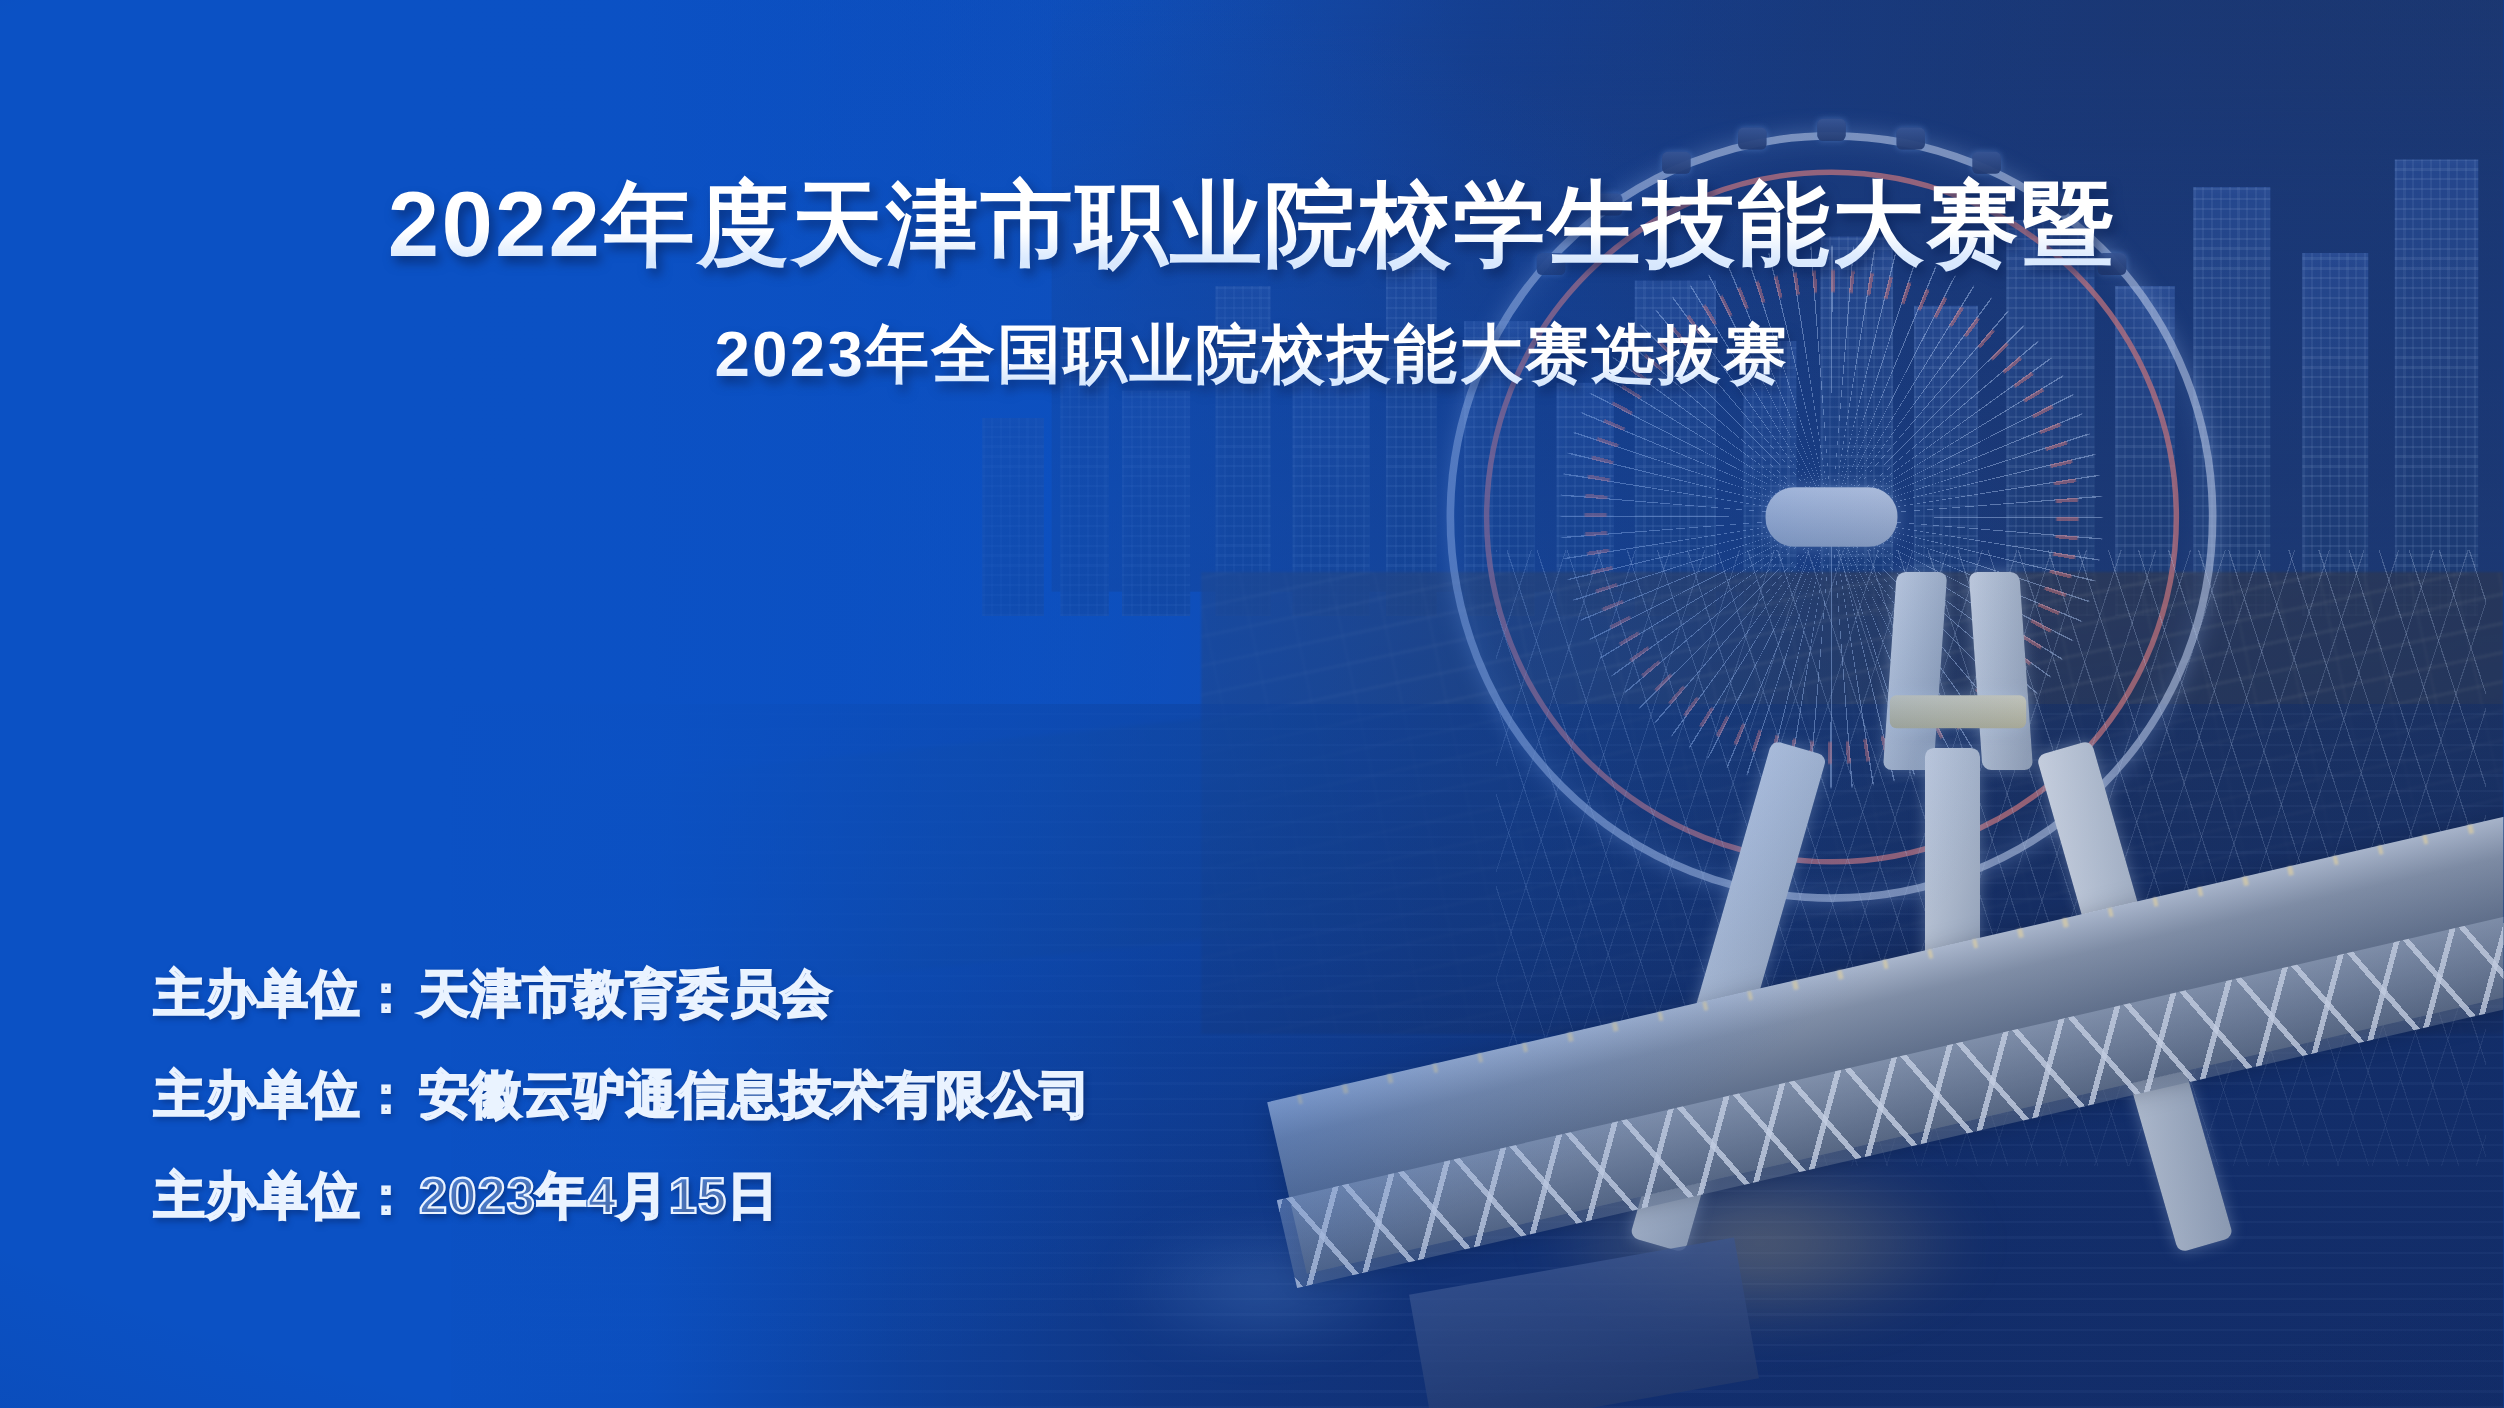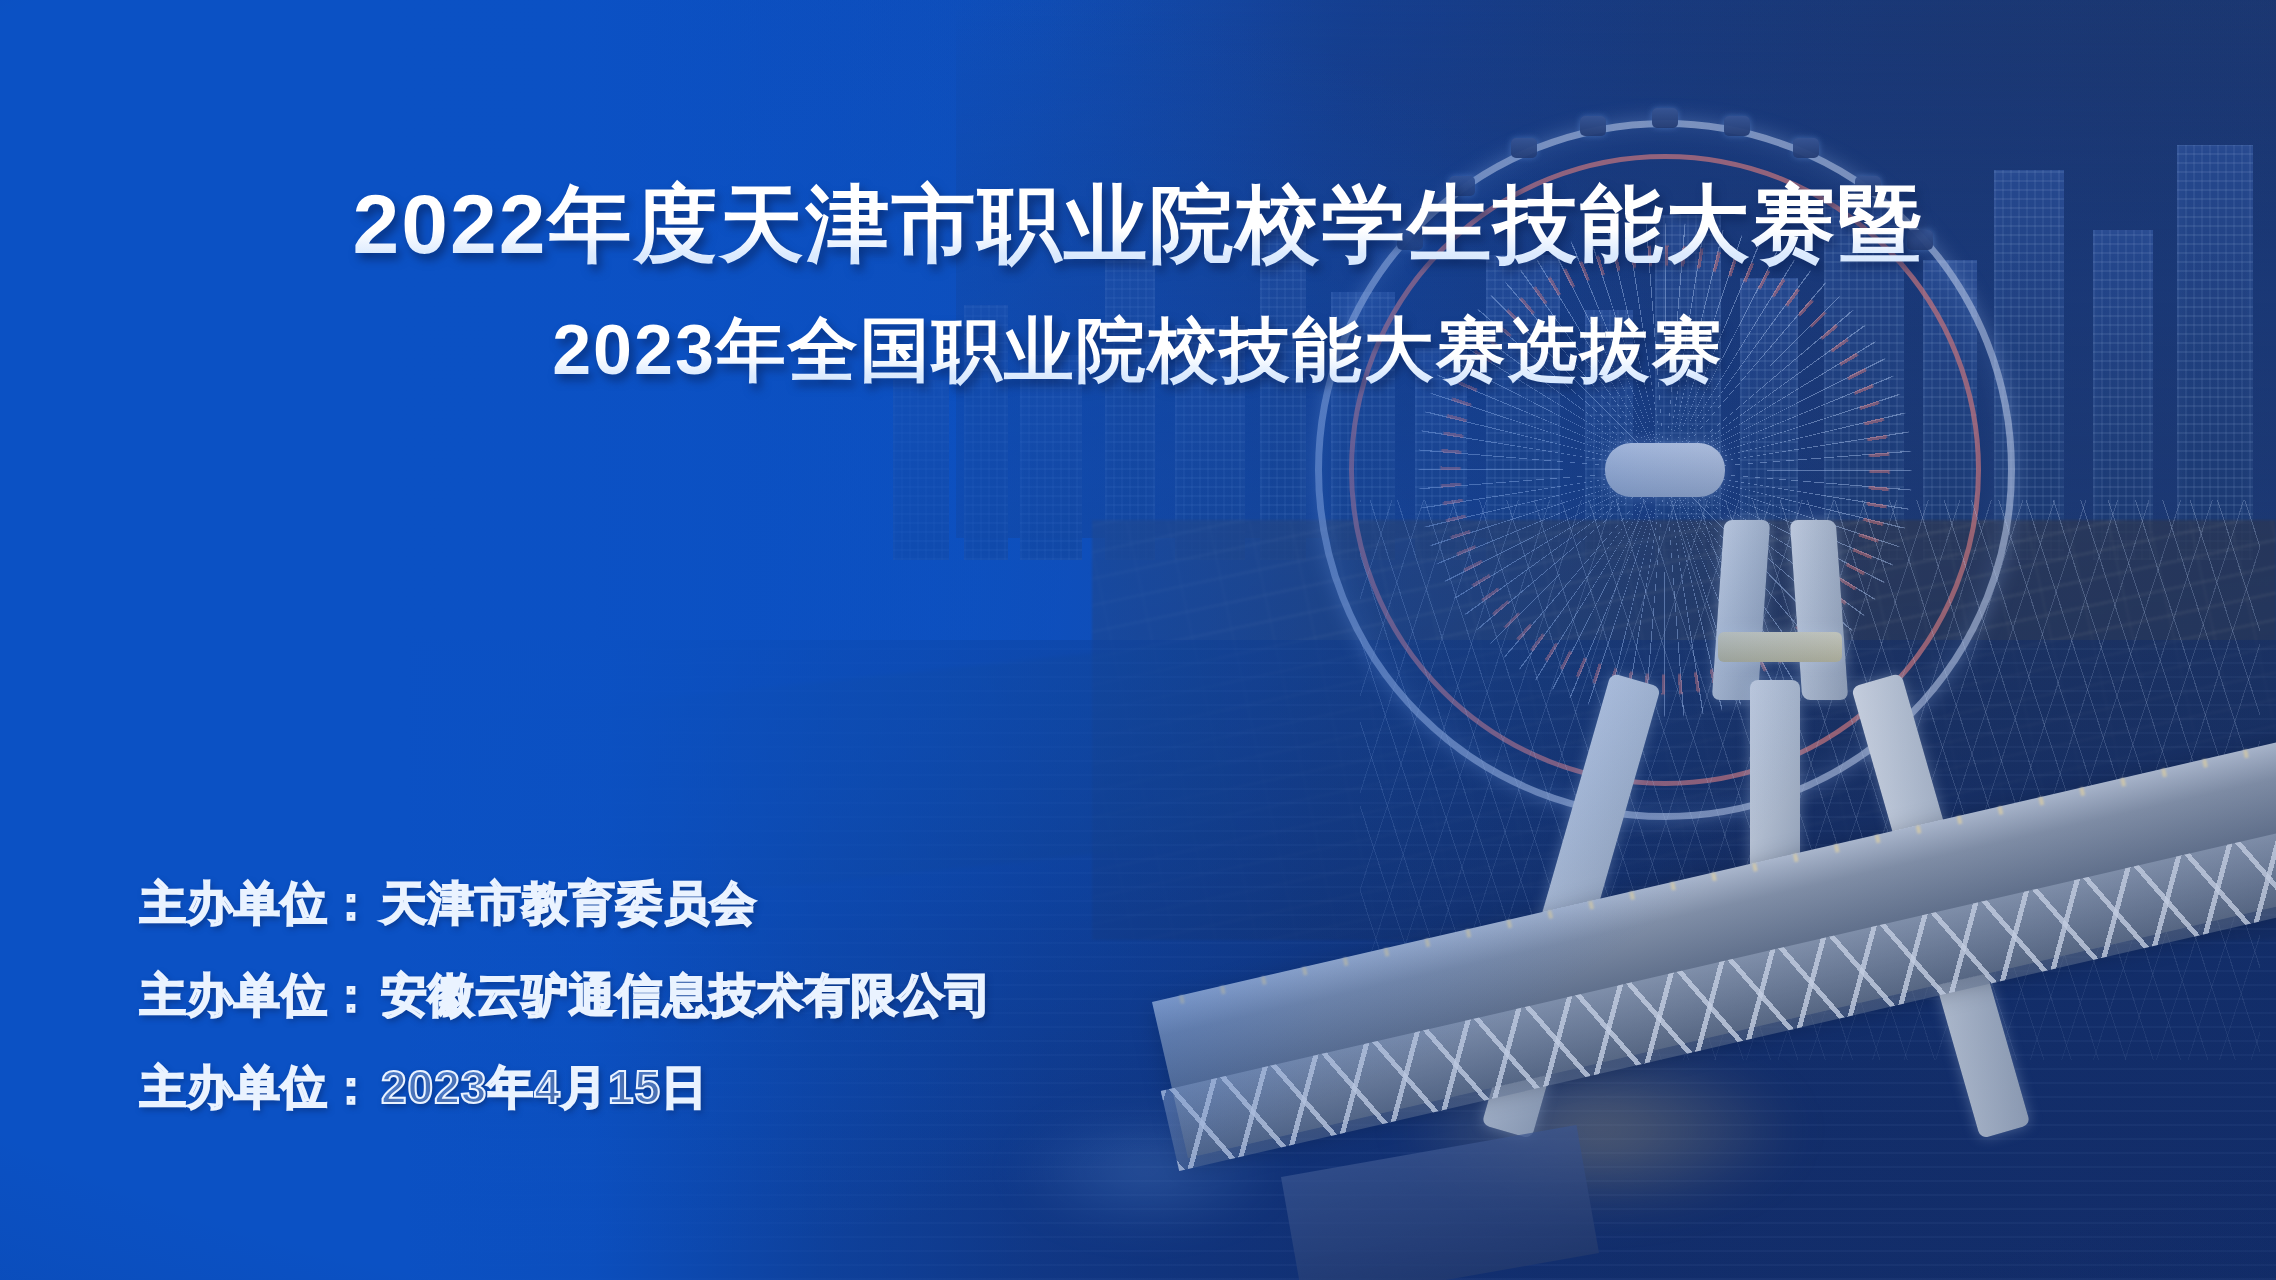--- a/index.html
+++ b/index.html
@@ -335,24 +335,23 @@
     font-weight: 700;
     letter-spacing: 2px;
     line-height: 1.30;
     color: #ffffff;
     background: linear-gradient(180deg, #ffffff 0%, #ffffff 55%, #dbeafe 78%, #cfe2fb 100%);
     -webkit-background-clip: text;
             background-clip: text;
     -webkit-text-fill-color: transparent;
     filter: drop-shadow(4px 6px 5px rgba(6,28,78,.55));
     white-space: nowrap;
-    margin-top: 20px;
   }
   .t1 { font-size: 84px; }
-  .t2 { font-size: 70px; margin-top: 26px; }
+  .t2 { font-size: 58px; margin-top: 26px; }
   .t3 { font-size: 84px; margin-top: 44px; }
 
   .info {
     position: absolute;
     left: 140px;
     top: 880px;
   }
   .info-line {
     font-size: 46px;
     font-weight: 700;

